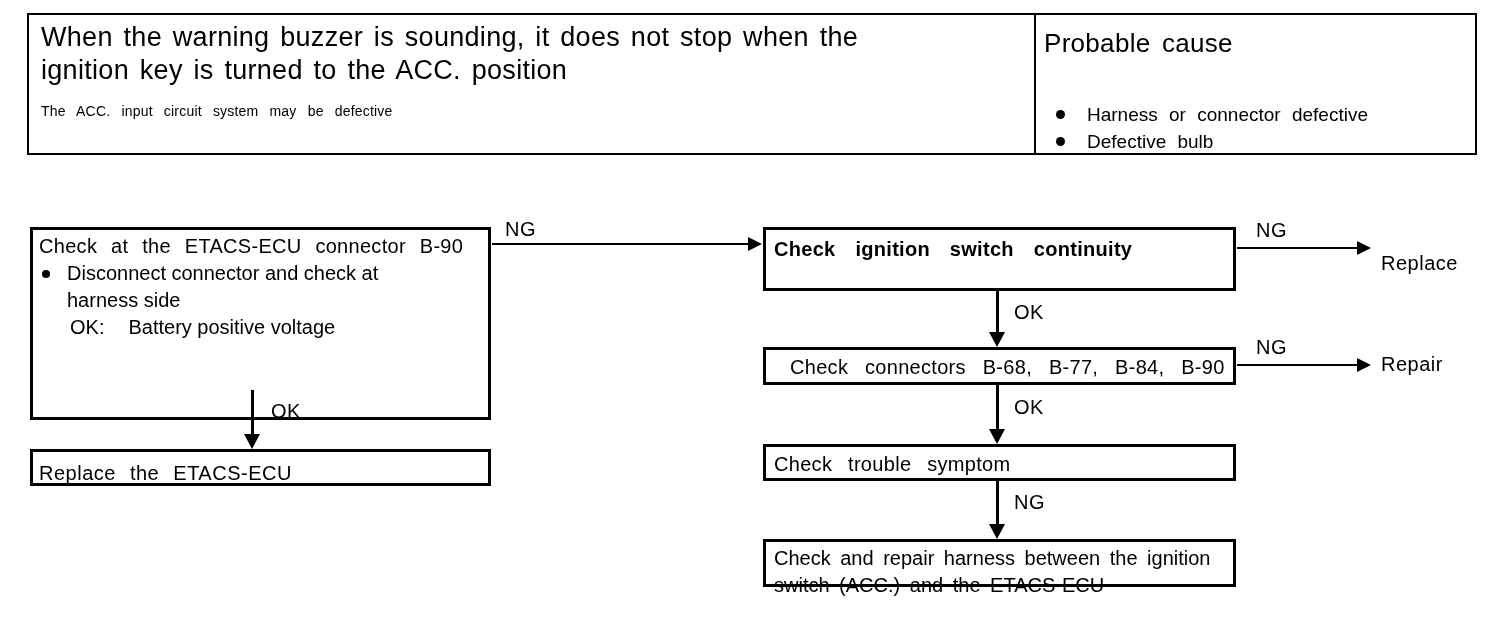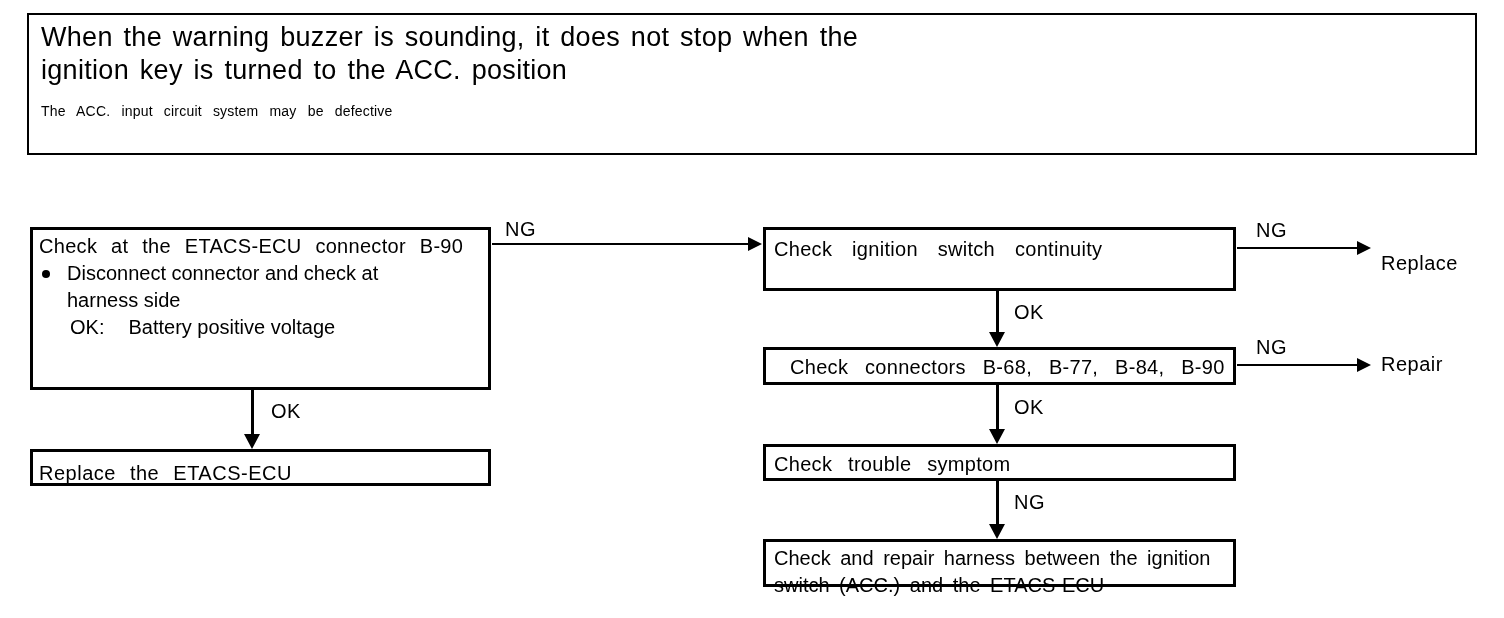--- a/index.html
+++ b/index.html
@@ -69,30 +69,30 @@
 
   
   .fbox {
     position: absolute;
     border: 3px solid #000;
     box-sizing: border-box;
     background: #fff;
     font-size: 20px;
     line-height: 27px;
   }
-  .box-etacs { left: 30px; top: 227px; width: 461px; height: 163px; padding: 3px 5px 0 6px; }
+  .box-etacs { left: 30px; top: 227px; width: 461px; height: 193px; padding: 3px 5px 0 6px; }
   .box-etacs .fbox-title { word-spacing: 8px; letter-spacing: 0.3px; }
   .box-etacs .dot { margin: 10px 17px 0 3px; width: 8px; height: 8px; }
   .flow-bullet-text { white-space: pre-line; }
   .ok-note-row { margin-left: 31px; display: flex; }
   .ok-note-label { flex: none; }
   .ok-note-value { margin-left: 24px; }
 
   .box-replace-etacs { left: 30px; top: 449px; width: 461px; height: 37px; padding: 8px 0 0 6px; word-spacing: 8px; letter-spacing: 0.5px; }
-  .box-ignition { left: 763px; top: 227px; width: 473px; height: 64px; padding: 6px 0 0 8px; word-spacing: 14px; letter-spacing: 0.3px; }
+  .box-ignition { left: 763px; top: 227px; width: 473px; height: 64px; padding: 6px 0 0 8px; word-spacing: 14px; letter-spacing: 0.3px; font-weight: bold; }
   .box-connectors { left: 763px; top: 347px; width: 473px; height: 38px; padding: 4px 0 0 24px; word-spacing: 11px; letter-spacing: 0.3px; }
   .box-trouble { left: 763px; top: 444px; width: 473px; height: 37px; padding: 4px 8px 0 8px; word-spacing: 10px; letter-spacing: 0.3px; }
   .box-harness { left: 763px; top: 539px; width: 473px; height: 48px; padding: 3px 0 0 8px; word-spacing: 4px; white-space: pre-line; }
 
   
   .hline { position: absolute; height: 2px; background: #000; }
   .vline { position: absolute; width: 3px; background: #000; }
   .head-right {
     position: absolute; width: 0; height: 0;
     border-top: 7px solid transparent;
@@ -119,20 +119,33 @@
 </head>
 <body>
 
 <div class="page">
 
   <div class="header-table">
     <div class="symptom-cell">
       <div class="symptom-title">When the warning buzzer is sounding, it does not stop when the
 ignition key is turned to the ACC. position</div>
       <div class="symptom-detail">The ACC. input circuit system may be defective</div>
+    </div>
+    <div class="cause-cell">
+      <div class="cause-title">Probable cause</div>
+      <div class="cause-list">
+        <div class="bullet-row">
+          <span class="dot"></span>
+          <span class="cause-item-text">Harness or connector defective</span>
+        </div>
+        <div class="bullet-row">
+          <span class="dot"></span>
+          <span class="cause-item-text">Defective bulb</span>
+        </div>
+      </div>
     </div>
   </div>
 
   <div class="fbox box-etacs">
     <div class="fbox-title">Check at the ETACS-ECU connector B-90</div>
     <div class="bullet-row">
       <span class="dot"></span>
       <span class="flow-bullet-text">Disconnect connector and check at
 harness side</span>
     </div>

